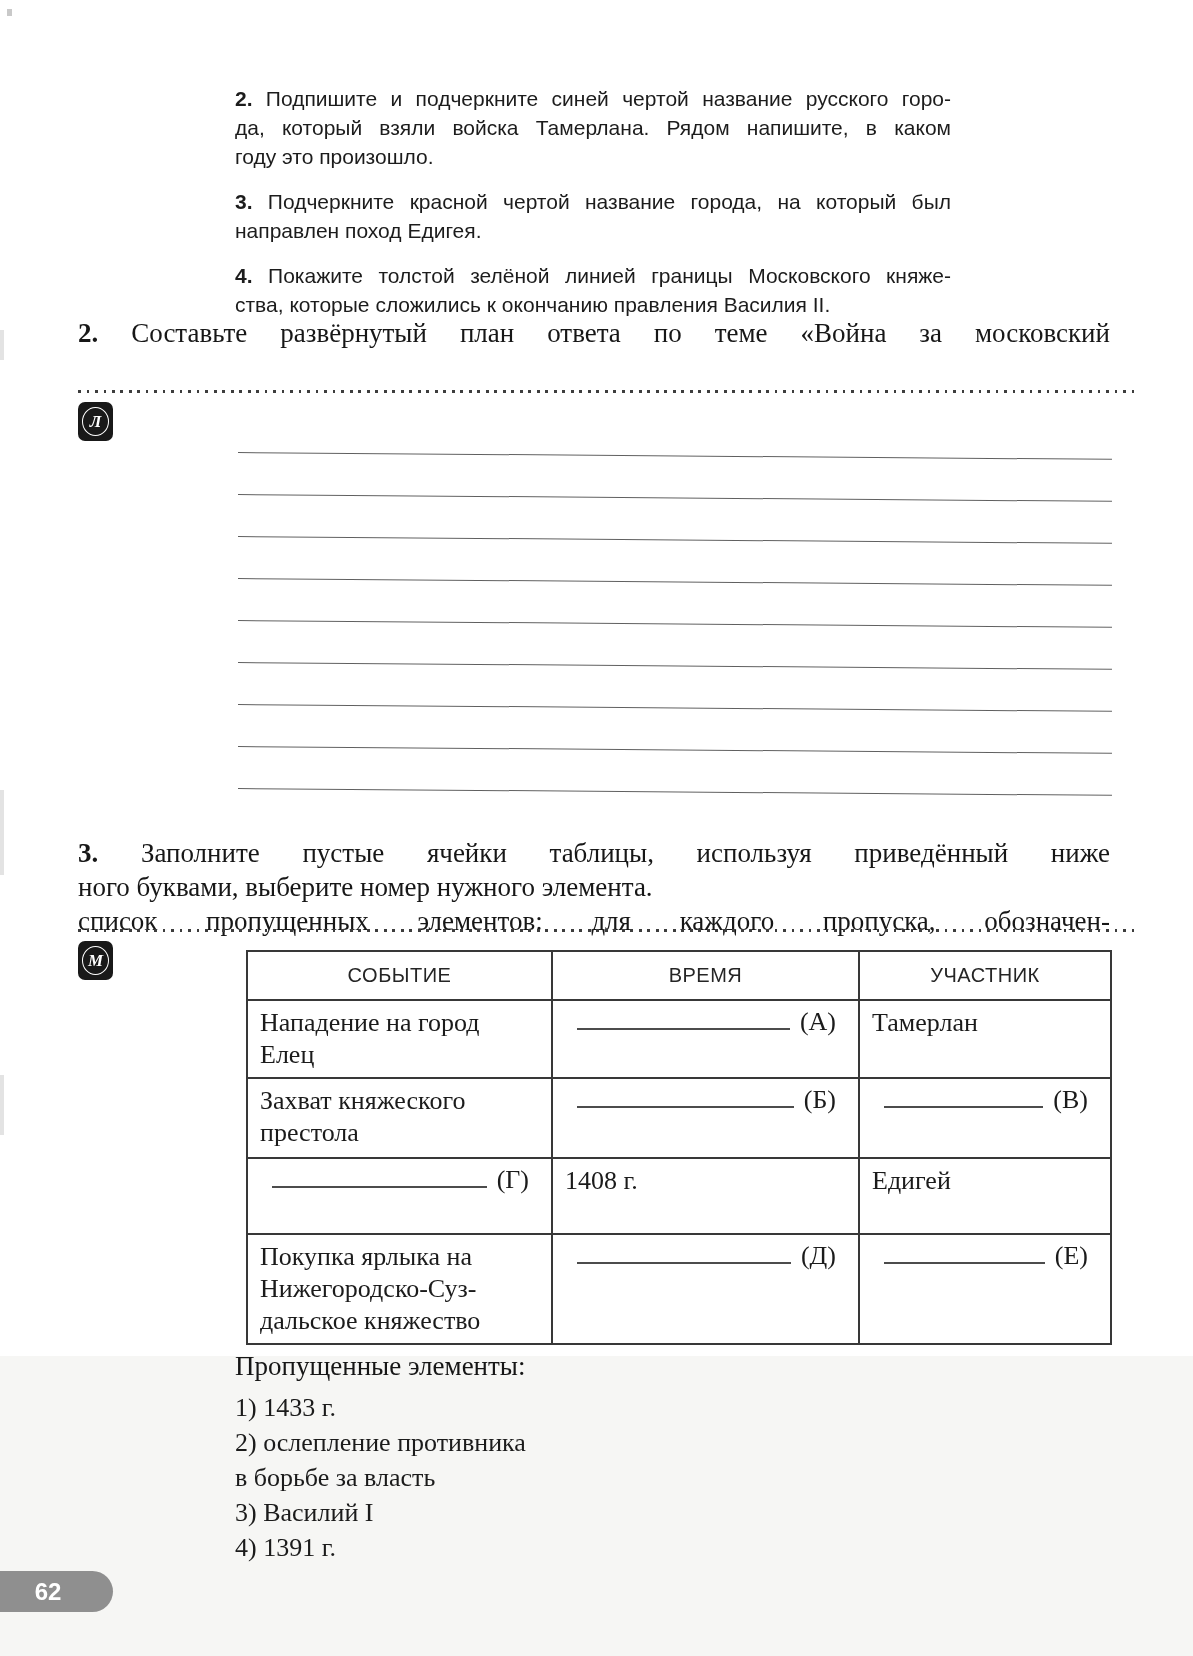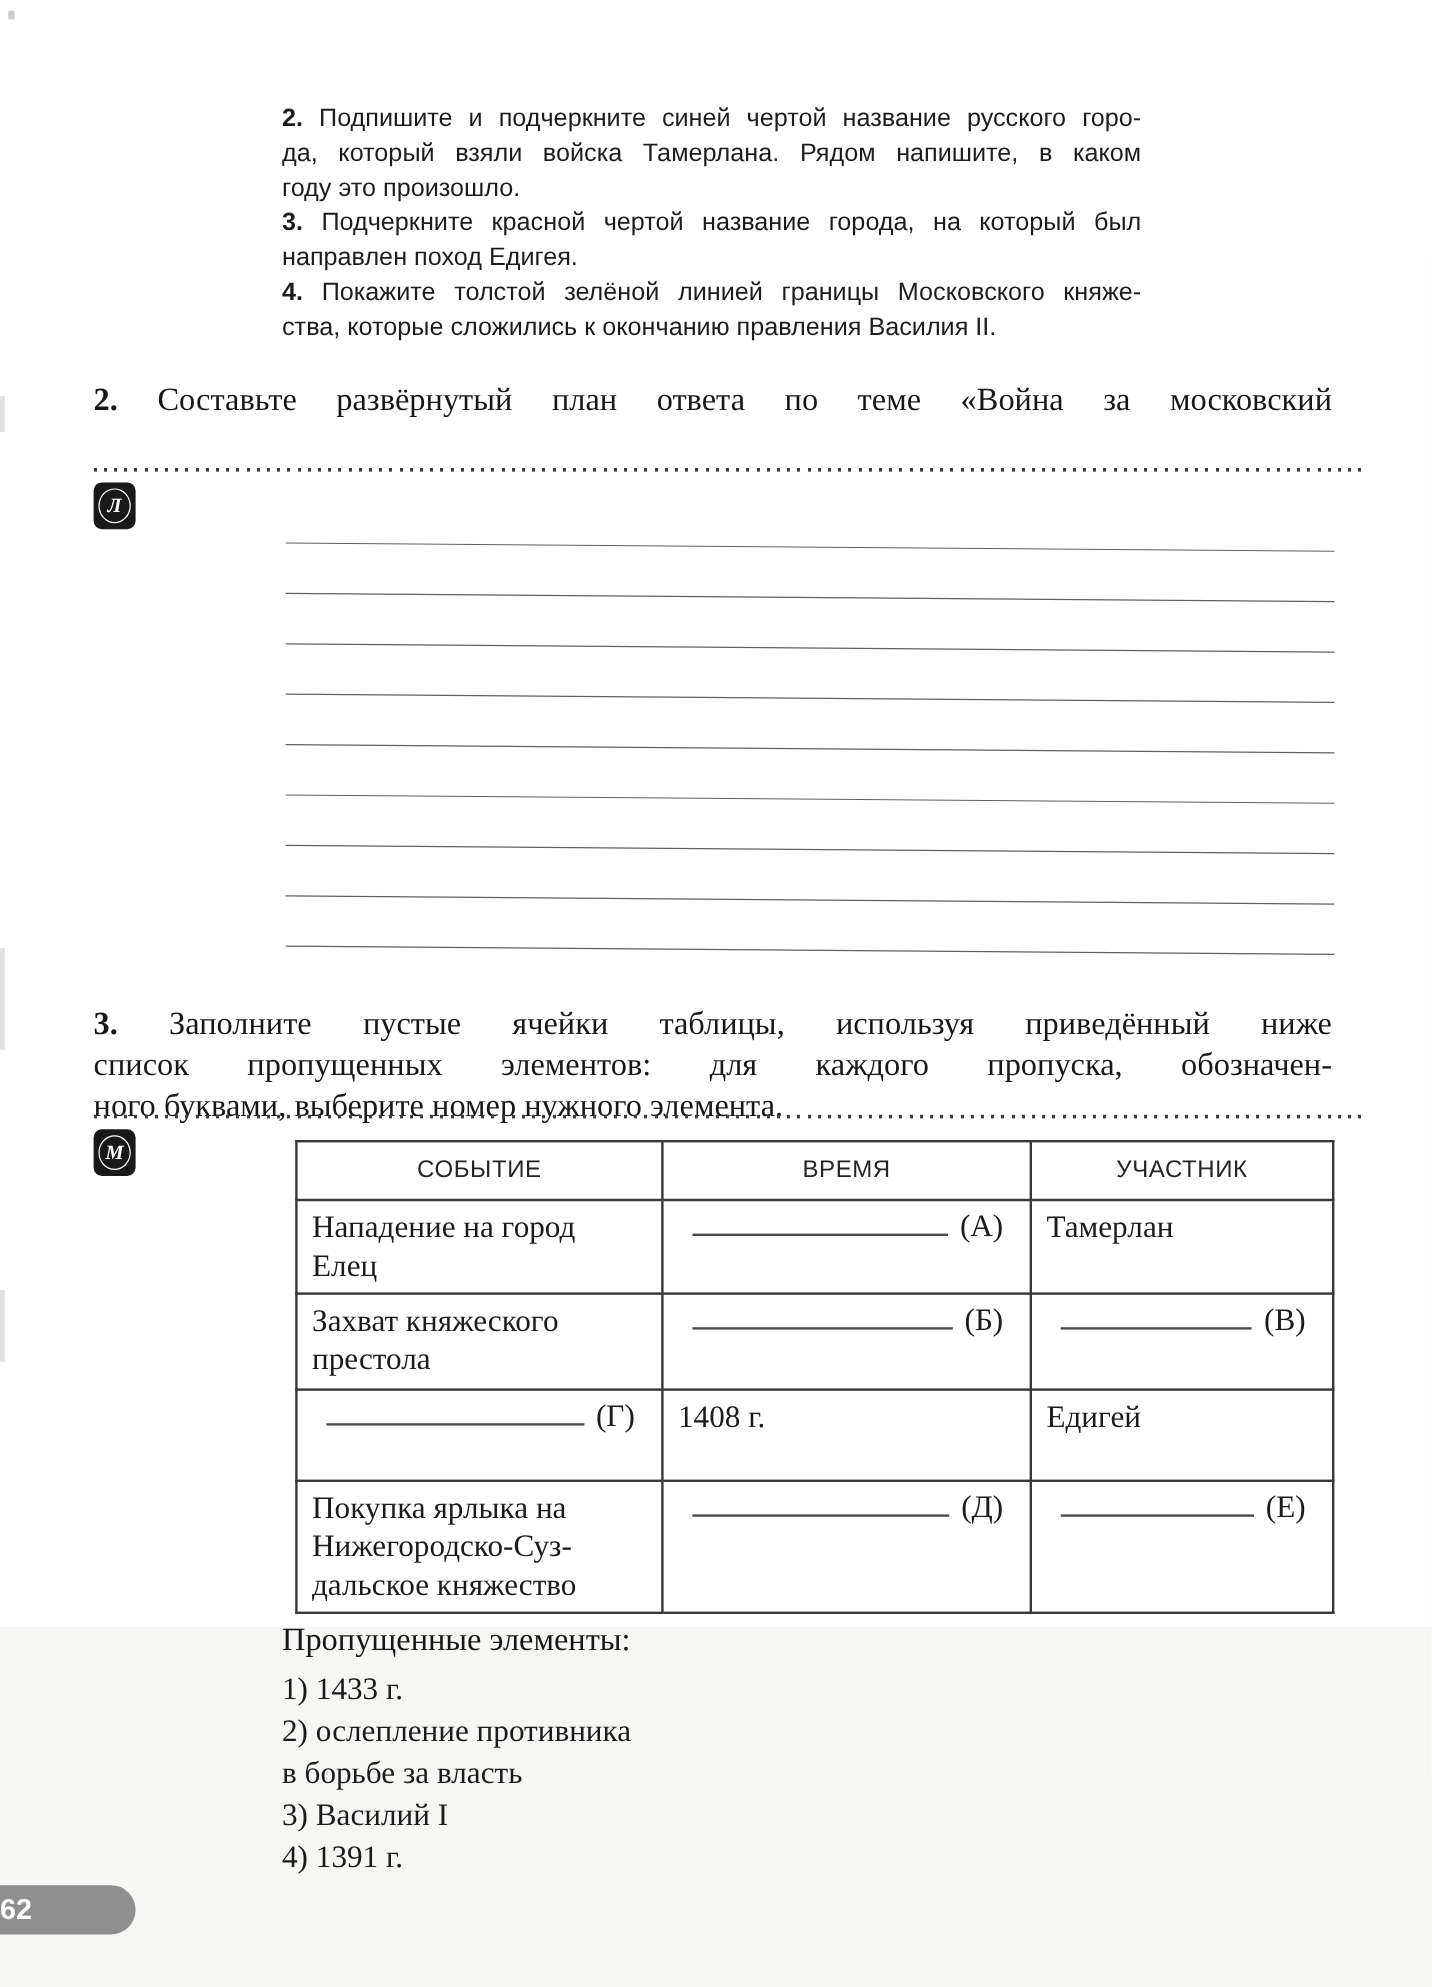--- a/index.html
+++ b/index.html
@@ -13,21 +13,21 @@
     position:relative;width:1193px;height:1356px;
     background:#ffffff;color:#1d1d1d;
   }
   
   .scan-mark{position:absolute;left:0;width:4px;background:#e3e3e3;}
   .scan-speck{position:absolute;left:7px;top:9px;width:5px;height:7px;background:#c9c9c9;}
 
   
   .map-instructions{position:absolute;left:235px;top:84px;width:716px;}
   .instr{margin:0;}
-  .instr + .instr{margin-top:0;}
+  .instr + .instr{margin-top:16px;}
   .iline{display:block;font-family:"Liberation Sans",sans-serif;
          font-size:21px;line-height:29px;color:#1c1c1c;}
   .jline{text-align:justify;text-align-last:justify;text-justify:inter-word;}
   .num{font-weight:700;}
 
   
   .task-heading{position:absolute;left:78px;width:1032px;}
   .hline{display:block;font-family:Liberation Serif, serif;
          font-size:27px;line-height:34px;color:#171717;}
   .task-heading .num{font-weight:700;}
@@ -72,21 +72,21 @@
                  font-size:27px;line-height:32px;color:#161616;}
   .missing-col{position:absolute;top:1390px;white-space:pre-line;
                font-size:26px;line-height:35px;color:#1b1b1b;}
   .missing-left{left:235px;width:400px;}
   .missing-right{left:640px;width:420px;}
 
   
   .page-badge{position:absolute;left:0;top:1571px;width:113px;height:41px;
               background:#8f8f8f;border-radius:0 21px 21px 0;box-sizing:border-box;
               color:#ffffff;font-family:"Liberation Sans",sans-serif;font-weight:700;
-              font-size:24px;line-height:41px;text-align:left;padding-right:17px;}
+              font-size:24px;line-height:41px;text-align:center;padding-right:17px;}
 </style>
 </head>
 <body>
 
 <div class="page">
 
   <span class="scan-speck"></span>
   <span class="scan-mark" style="top:330px;height:30px"></span>
   <span class="scan-mark" style="top:790px;height:85px"></span>
   <span class="scan-mark" style="top:1075px;height:60px"></span>
@@ -126,22 +126,22 @@
     <div class="rule" style="top:126px"></div>
     <div class="rule" style="top:168px"></div>
     <div class="rule" style="top:210px"></div>
     <div class="rule" style="top:252px"></div>
     <div class="rule" style="top:294px"></div>
     <div class="rule" style="top:336px"></div>
   </div>
 
   <div class="task-heading" style="top:836px">
     <span class="hline jline"><b class="num">3.</b> <span>Заполните пустые ячейки таблицы, используя приведённый ниже</span></span>
+    <span class="hline">ного буквами, выберите номер нужного элемента.</span>
     <span class="hline jline">список пропущенных элементов: для каждого пропуска, обозначен-</span>
-    <span class="hline">ного буквами, выберите номер нужного элемента.</span>
   </div>
 
   <div class="dotted" style="top:929px"></div>
 
   <span class="margin-icon" style="top:941px">
     <span class="micircle">
         <i>М</i>
       </span>
   </span>
 

